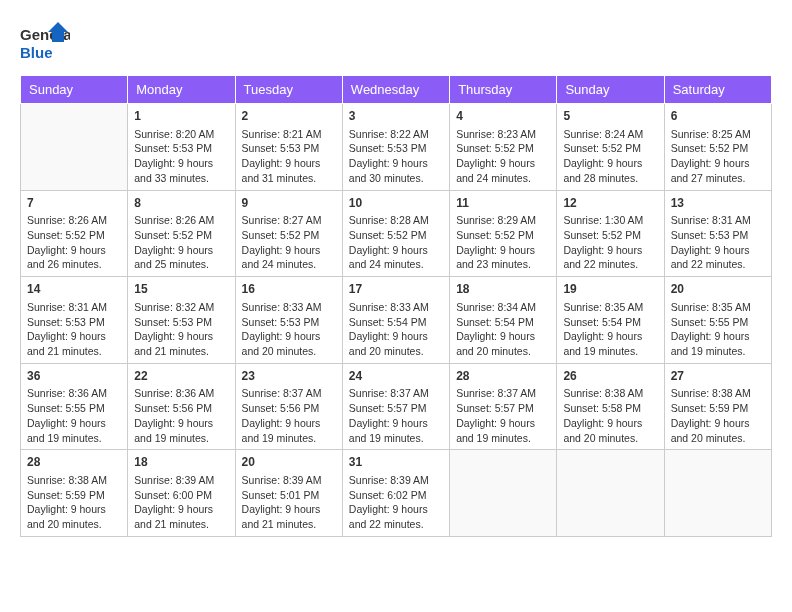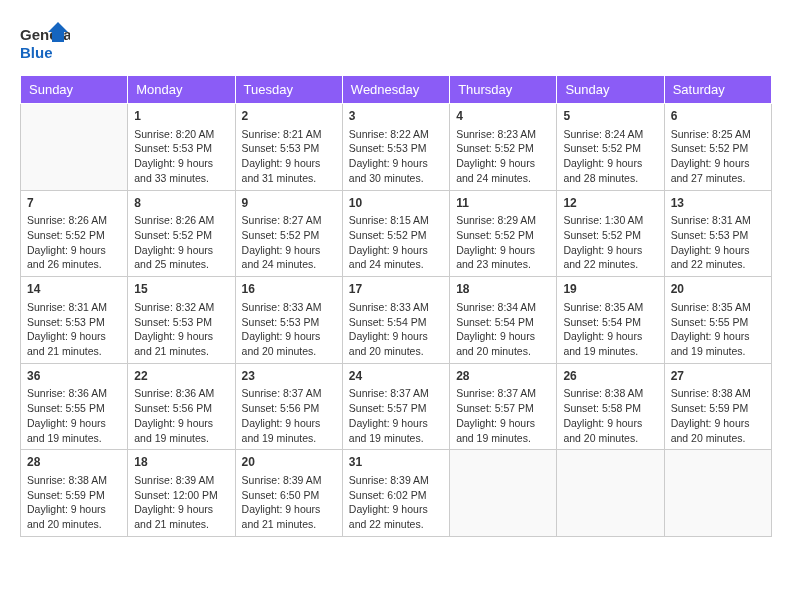--- a/index.html
+++ b/index.html
@@ -148,21 +148,21 @@
           <div>Daylight: 9 hours and 25 minutes.</div>
         </td>
         <td>
           <span class="day-num">9</span>
           <div>Sunrise: 8:27 AM</div>
           <div>Sunset: 5:52 PM</div>
           <div>Daylight: 9 hours and 24 minutes.</div>
         </td>
         <td>
           <span class="day-num">10</span>
-          <div>Sunrise: 8:15 AM</div>
+          <div>Sunrise: 8:28 AM</div>
           <div>Sunset: 5:52 PM</div>
           <div>Daylight: 9 hours and 24 minutes.</div>
         </td>
         <td>
           <span class="day-num">11</span>
           <div>Sunrise: 8:29 AM</div>
           <div>Sunset: 5:52 PM</div>
           <div>Daylight: 9 hours and 23 minutes.</div>
         </td>
         <td>
@@ -269,27 +269,27 @@
       <tr>
         <td>
           <span class="day-num">28</span>
           <div>Sunrise: 8:38 AM</div>
           <div>Sunset: 5:59 PM</div>
           <div>Daylight: 9 hours and 20 minutes.</div>
         </td>
         <td>
           <span class="day-num">18</span>
           <div>Sunrise: 8:39 AM</div>
-          <div>Sunset: 12:00 PM</div>
+          <div>Sunset: 6:00 PM</div>
           <div>Daylight: 9 hours and 21 minutes.</div>
         </td>
         <td>
           <span class="day-num">20</span>
           <div>Sunrise: 8:39 AM</div>
-          <div>Sunset: 6:50 PM</div>
+          <div>Sunset: 5:01 PM</div>
           <div>Daylight: 9 hours and 21 minutes.</div>
         </td>
         <td>
           <span class="day-num">31</span>
           <div>Sunrise: 8:39 AM</div>
           <div>Sunset: 6:02 PM</div>
           <div>Daylight: 9 hours and 22 minutes.</div>
         </td>
         <td class="empty"></td>
         <td class="empty"></td>

